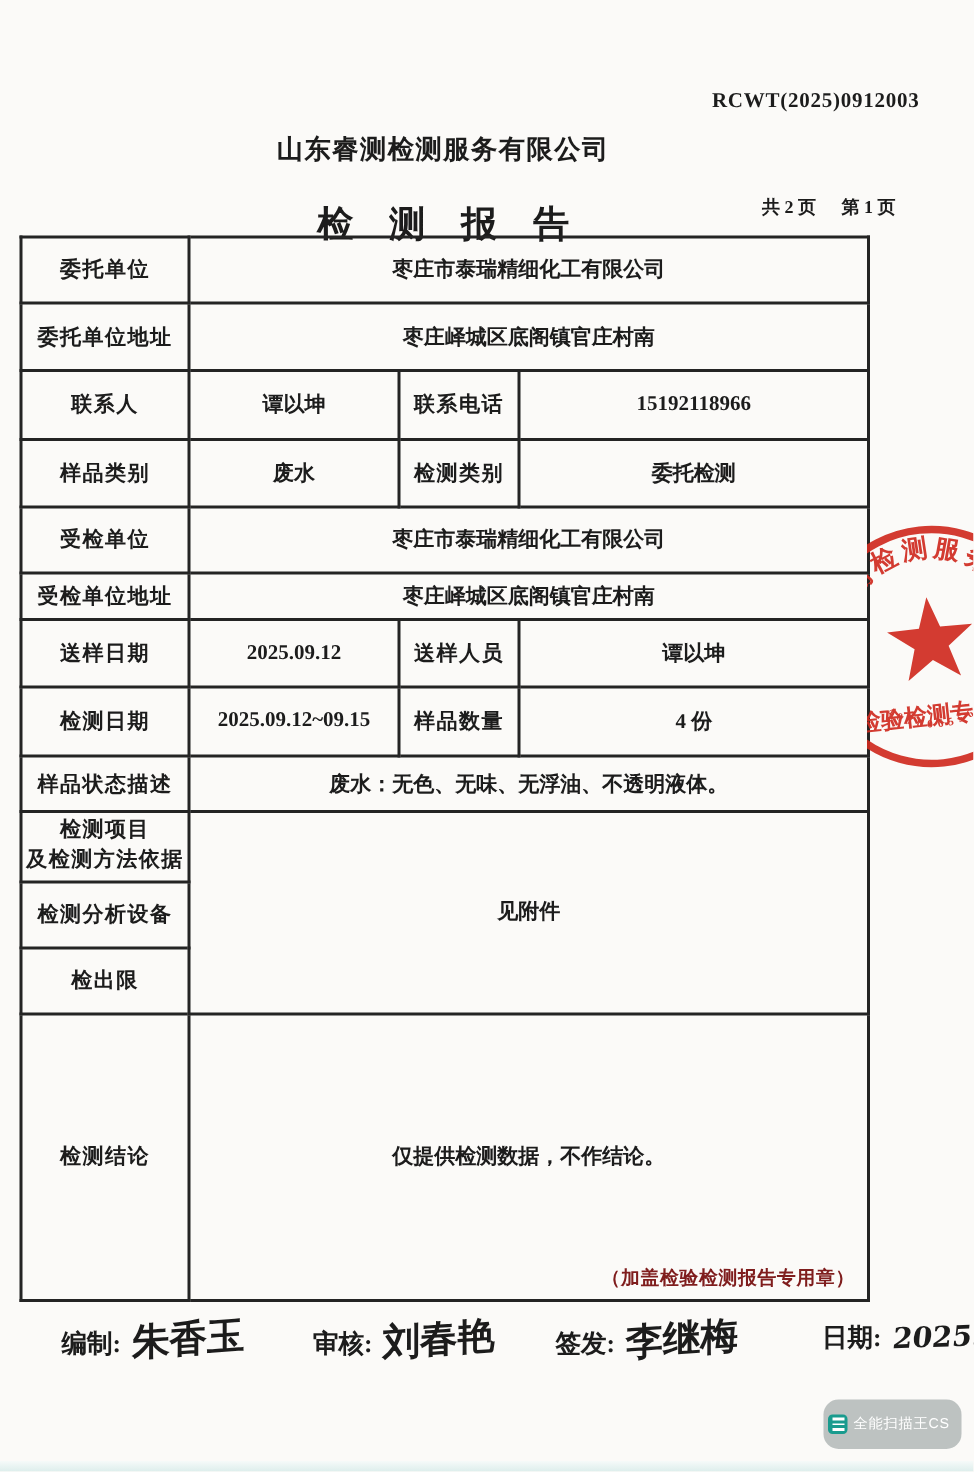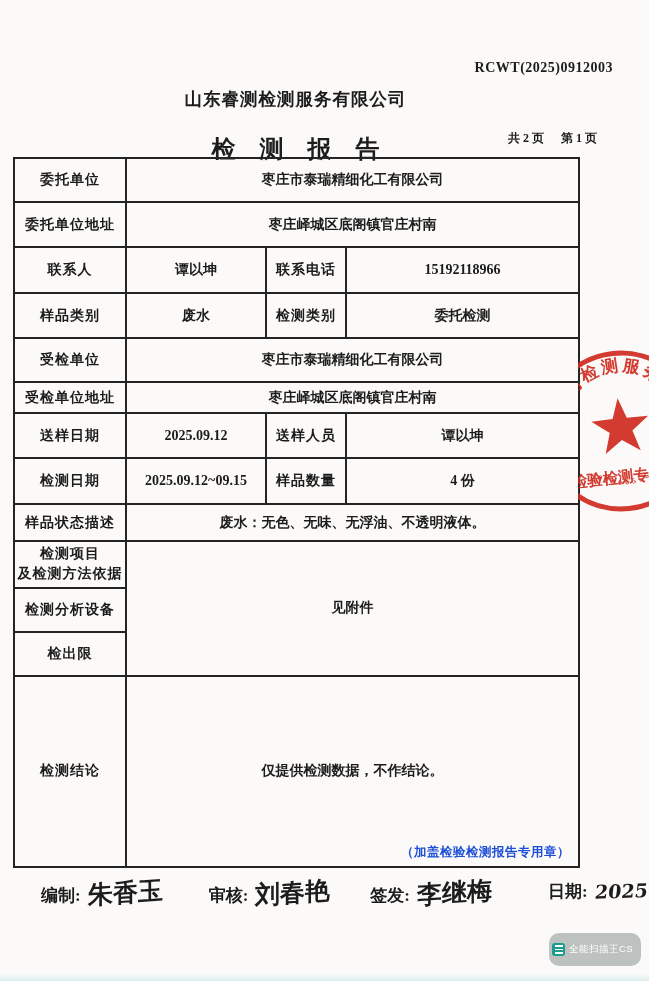--- a/index.html
+++ b/index.html
@@ -33,21 +33,21 @@
   .two-line{line-height:1.45;font-size:13.5px;}
   .side-stamp-clip{
     left:578px;top:350px;width:71px;height:162px;overflow:hidden;z-index:5;
   }
   .stamp-side{
     position:absolute;left:-42px;top:-4px;width:170px;height:170px;
     transform:rotate(-6deg);opacity:.92;mix-blend-mode:multiply;
   }
   svg text{font-family:"Liberation Serif","DejaVu Serif",serif;}
   .stamp-note{
-    right:8px;bottom:5px;font-size:12.5px;font-weight:700;color:#1d4ed8;z-index:6;letter-spacing:.5px;
+    right:8px;bottom:5px;font-size:12.5px;font-weight:700;color:#7f1d1d;z-index:6;letter-spacing:.5px;
   }
   
   .signrow{
     left:13px;top:880px;width:575px;display:flex;align-items:flex-start;
   }
   .signrow .grp{white-space:nowrap;}
   .signrow .lab{font-size:17px;font-weight:700;}
   .sig{
     display:inline-block;font-size:25px;font-weight:600;
     transform:rotate(-4deg) skewX(-4deg);margin-left:3px;line-height:1;

